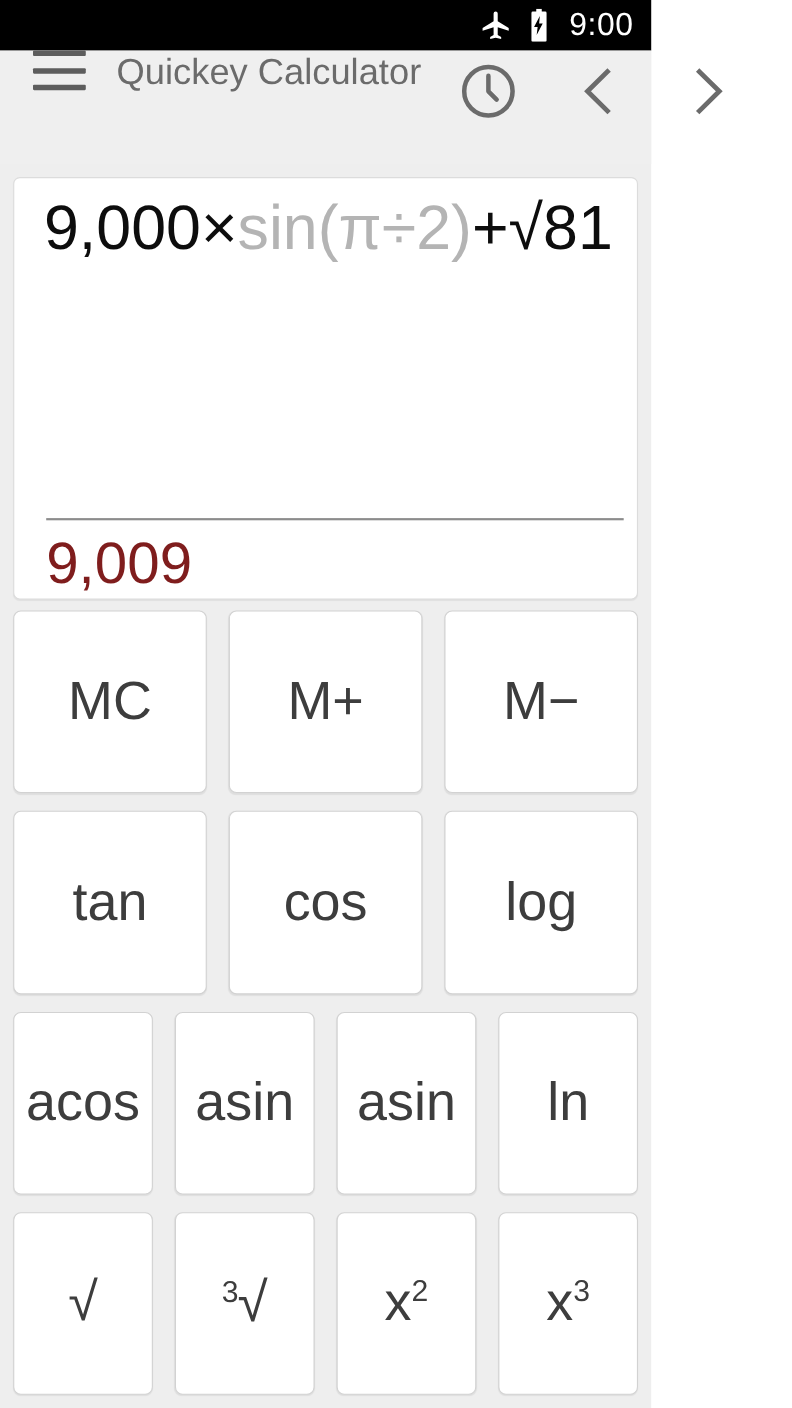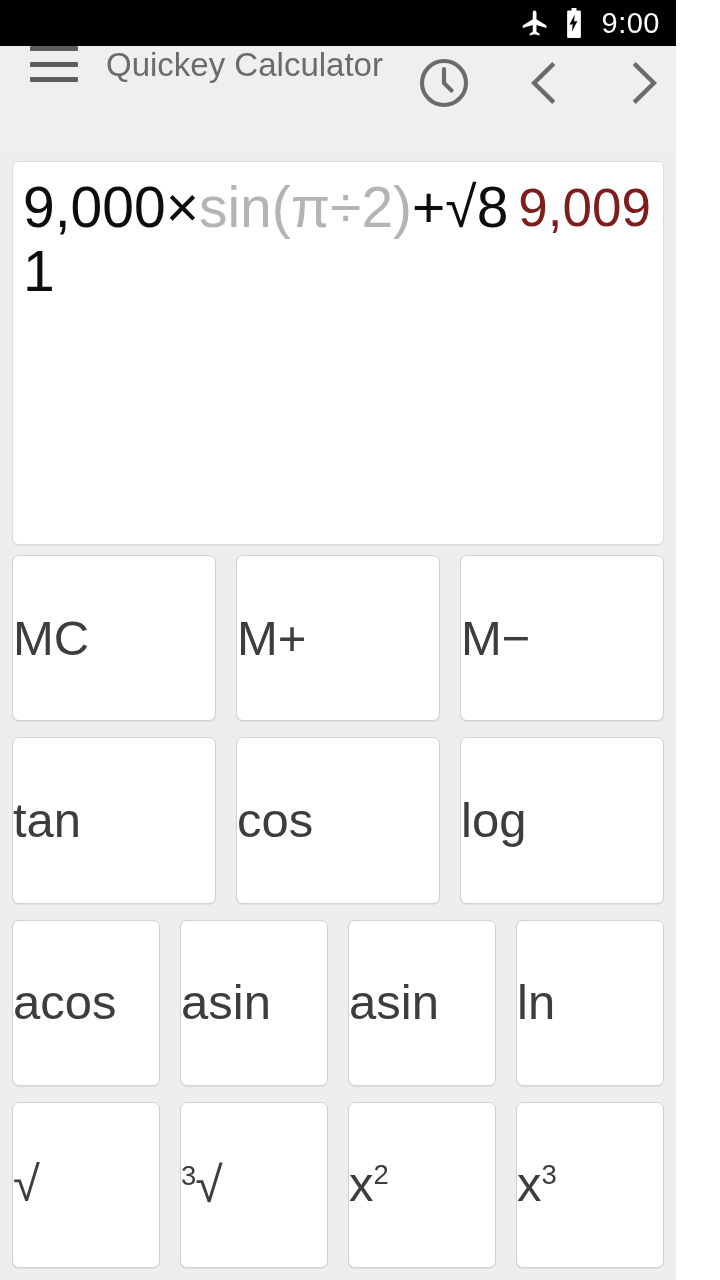--- a/index.html
+++ b/index.html
@@ -10,21 +10,21 @@
   body {
     width: 720px;
     height: 1280px;
     overflow: hidden;
     font-family: "Liberation Sans", sans-serif;
     -webkit-font-smoothing: antialiased;
   }
 
   #app {
     position: relative;
-    width: 676px;
+    width: 592px;
     height: 1280px;
     background: #eeeeee;
     display: flex;
     flex-direction: column;
   }
 
   
   .statusbar {
     height: 46px;
     background: #000000;
@@ -109,23 +109,23 @@
     padding: 12px 12px 0 12px;
     box-sizing: border-box;
     flex: 0 0 auto;
   }
   .display-card {
     background: #ffffff;
     border: 1px solid #dcdcdc;
     border-radius: 6px;
     height: 384px;
     box-sizing: border-box;
-    padding: 6px 10px 0 10px;
-    display: flex;
-    flex-direction: row;
+    padding: 6px 10px 0 27px;
+    display: flex;
+    flex-direction: column;
     box-shadow: 0 1px 1px rgba(0,0,0,0.06);
   }
   .expression {
     font-size: 57px;
     line-height: 1.12;
     color: #0d0d0d;
     word-break: break-all;
     flex: 1 1 auto;
     padding-top: 8px;
   }
@@ -160,21 +160,21 @@
     flex: 1 1 0;
     min-height: 0;
   }
   .key {
     flex: 1 1 0;
     background: #ffffff;
     border: 1px solid #d2d2d2;
     border-radius: 7px;
     display: flex;
     align-items: center;
-    justify-content: flex-start;
+    justify-content: center;
     cursor: pointer;
     font-size: 49px;
     color: #3d3d3d;
     box-shadow: 0 1px 1px rgba(0,0,0,0.07);
     user-select: none;
     box-sizing: border-box;
     line-height: 1;
   }
   .key .lbl { display: inline-block; }
   .key .lbl sup {

